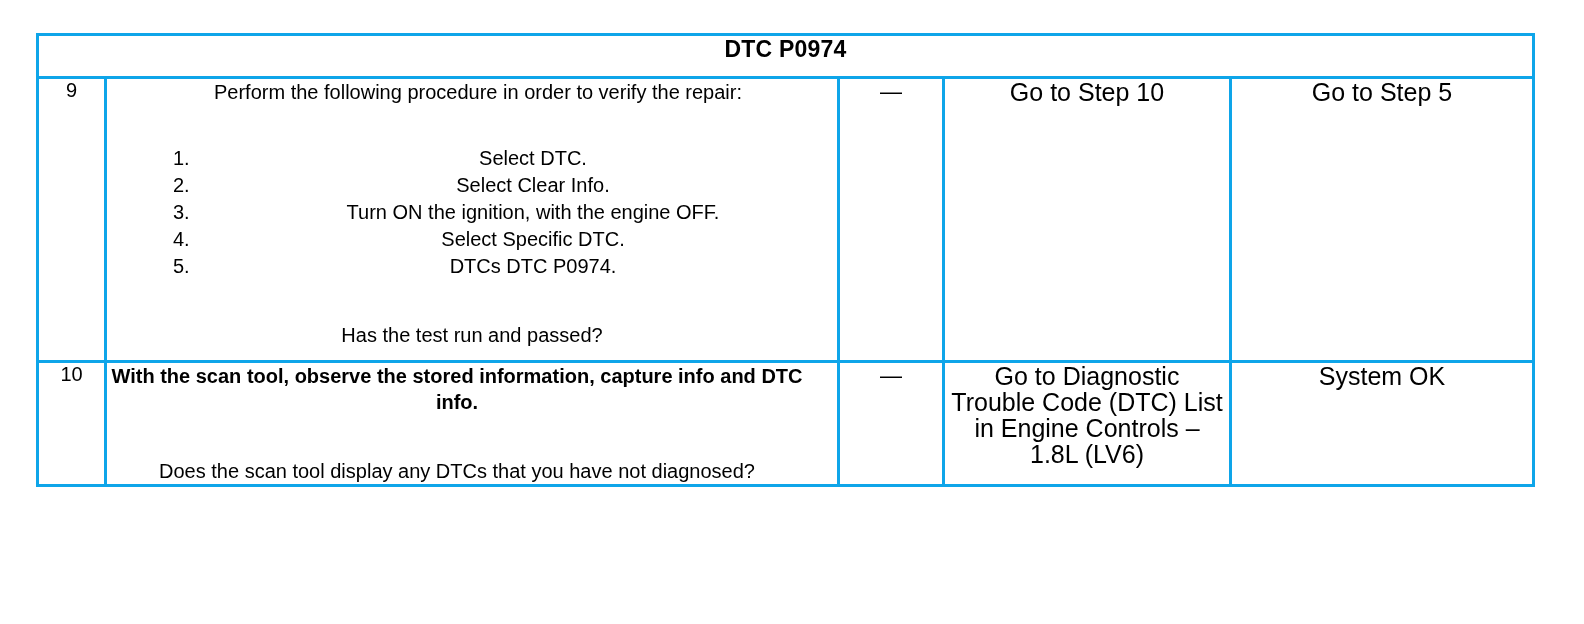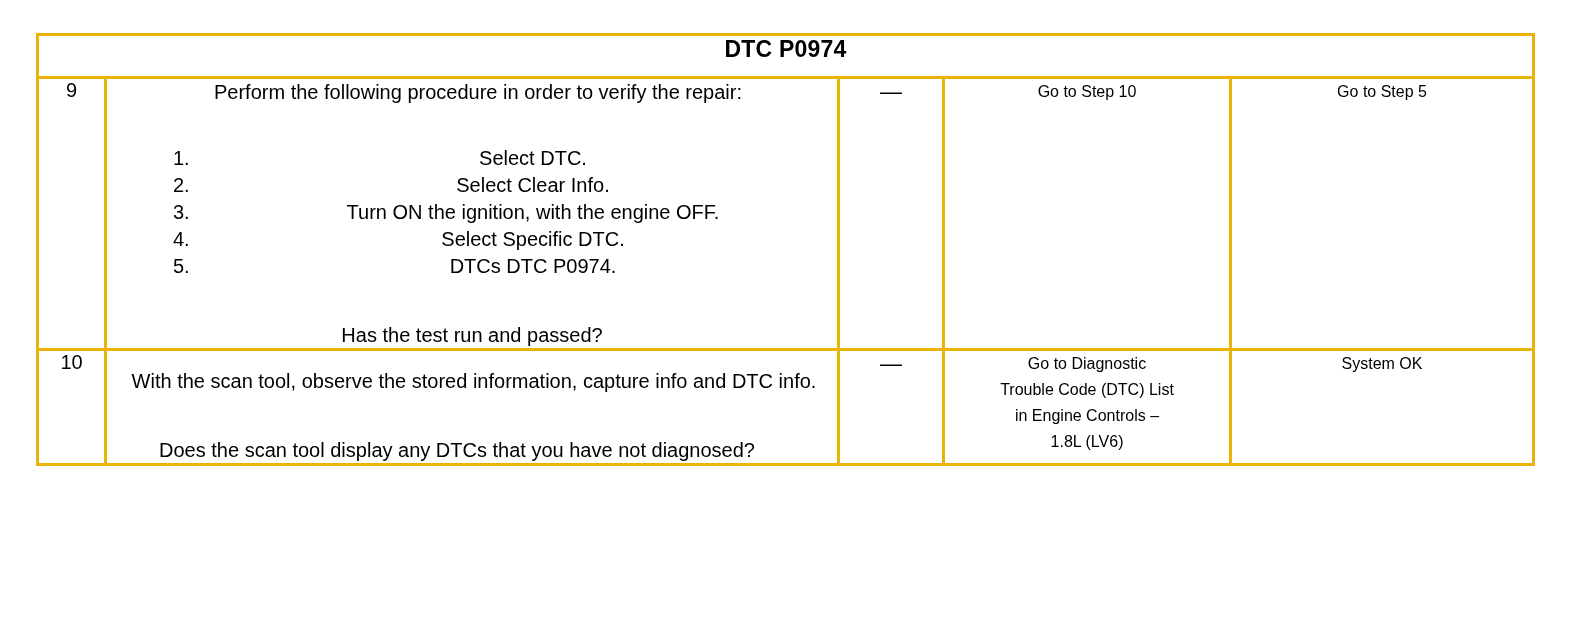--- a/index.html
+++ b/index.html
@@ -28,21 +28,21 @@
     position: absolute;
     left: 36px;
     top: 33px;
     width: 1496px;
     border-collapse: collapse;
     table-layout: fixed;
     background: #fff;
   }
   .dtc-table td,
   .dtc-table th {
-    border: 3px solid #eab308;
+    border: 3px solid #0ea5e9;
     padding: 0;
     vertical-align: top;
     background: #fff;
     text-align: center;
   }
 
   
   col.c-step   { width: 68px;  }
   col.c-action { width: 733px; }
   col.c-value  { width: 105px; }
@@ -76,21 +76,21 @@
     vertical-align: middle;
     font-size: 20px;
   }
   .value-cell {
     text-align: center;
     vertical-align: middle;
     font-size: 22px;
   }
   .answer-cell {
     text-align: center;
-    font-size: 16px;
+    font-size: 25px;
     line-height: 26px;
   }
   .action-cell {
     font-size: 20px;
     line-height: 26px;
     padding: 6px 8px 8px 8px;
   }
 
   
   .act-lead {
@@ -108,28 +108,29 @@
     padding-left: 56px;
     line-height: 27px;
     white-space: nowrap;
   }
   ol.proc li .num {
     position: absolute;
     left: 0;
     top: 0;
   }
   .act-tail {
-    margin: 42px 0 0 0;
+    margin: 42px 0 12px 0;
     white-space: nowrap;
   }
 
   
   .act10-lead {
-    margin: 17px;
+    margin: 0;
     width: 700px;
+    font-weight: bold;
   }
   .act10-tail {
     margin: 43px 0 0 0;
     width: 700px;
   }
 
   
   .ans-bottom {
     vertical-align: bottom;
     padding-bottom: 8px;

